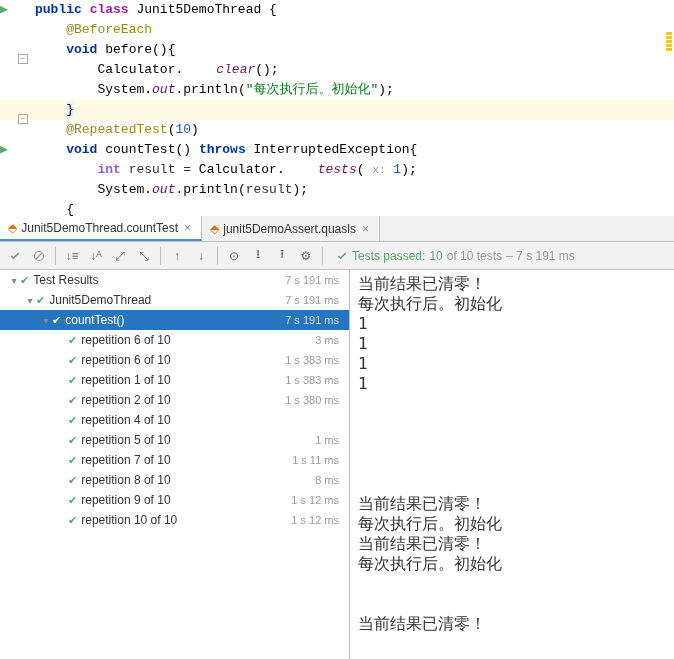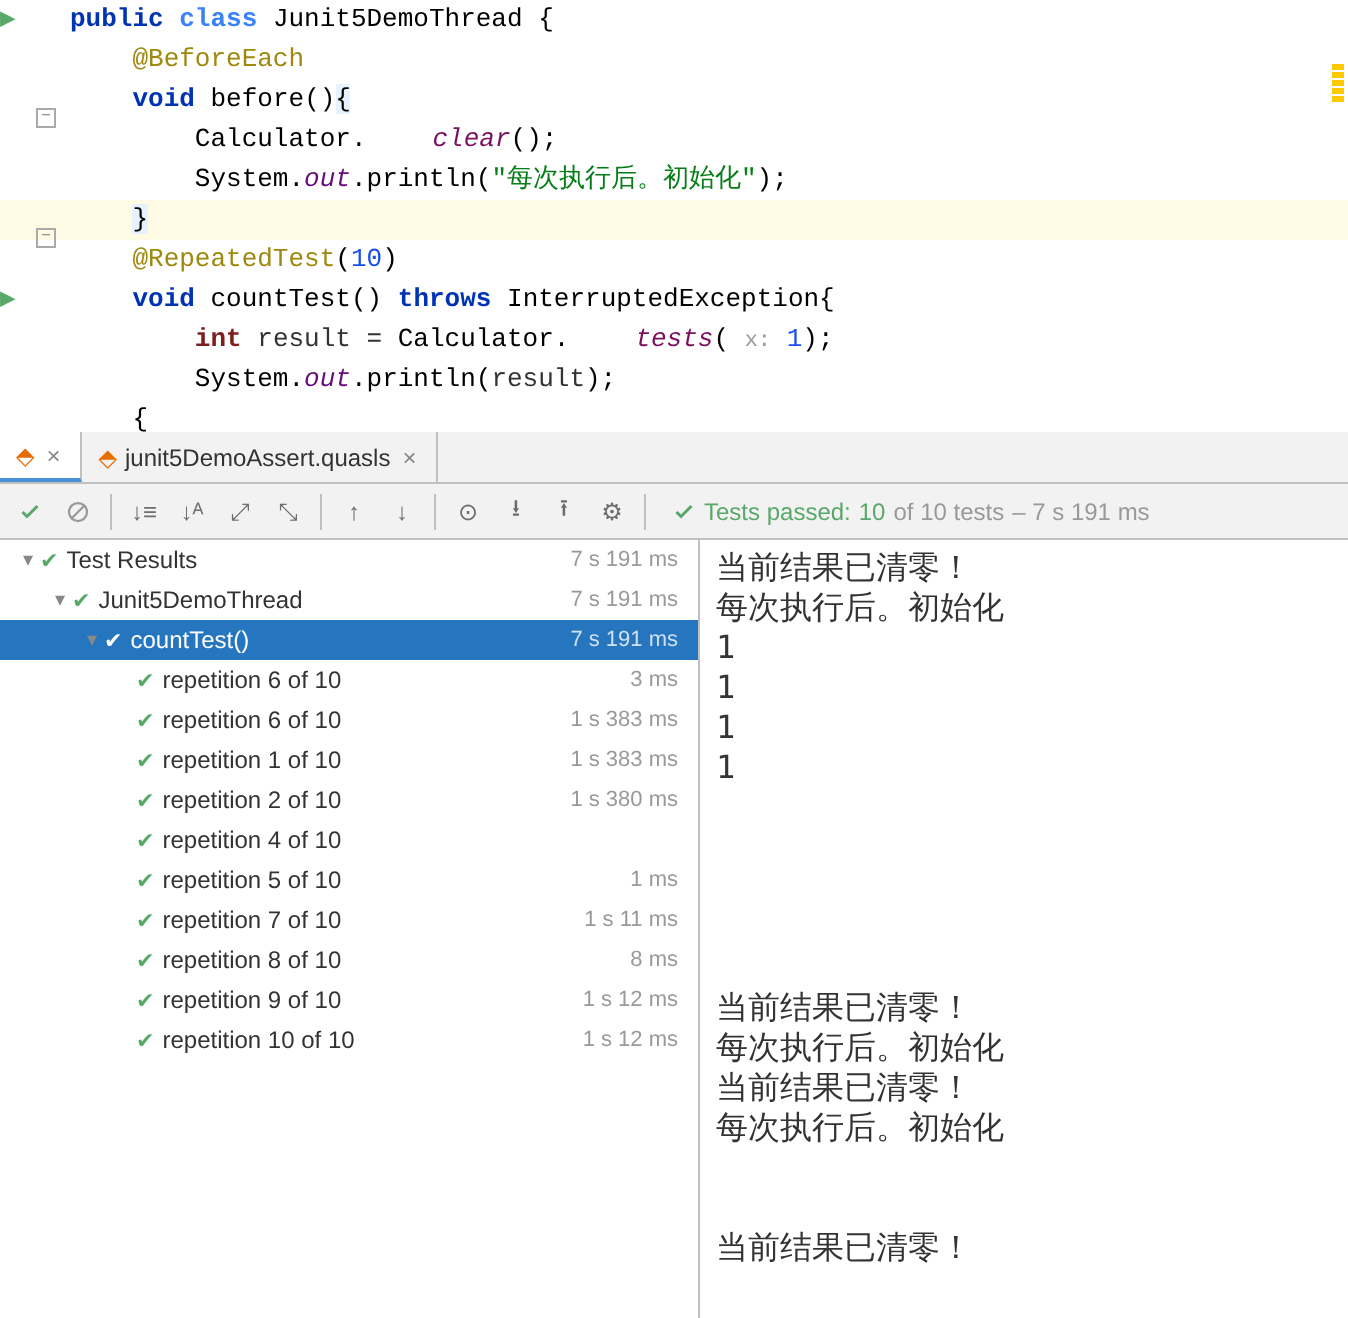--- a/index.html
+++ b/index.html
@@ -32,24 +32,24 @@
   position: relative;
 }
 .code-content {
   flex: 1;
   white-space: pre;
 }
 .highlight-line {
   background: #fffae3;
 }
 .kw-public { color: #0033b3; font-weight: bold; }
-.kw-class { color: #3b82f6; font-weight: bold; }
+.kw-class { color: #a21caf; font-weight: bold; }
 .kw-void { color: #0033b3; font-weight: bold; }
 .kw-throws { color: #0033b3; font-weight: bold; }
-.kw-int { color: #7f1d1d; font-weight: bold; }
+.kw-int { color: #8b5cf6; font-weight: bold; }
 .cls-name { color: #000; }
 .annotation { color: #9e880d; }
 .method { color: #000; }
 .static-field { color: #660e7a; font-style: italic; }
 .static-method { color: #7a1060; font-style: italic; margin-left: 33px; }
 .string { color: #067d17; }
 .number { color: #1750eb; }
 .param-hint { color: #999; font-size: 11px; }
 .punct { color: #000; }
 .right-stripe {
@@ -257,20 +257,21 @@
 
   <div class="code-line">
       <div class="gutter"></div>
       <div class="code-content">    <span class="punct">{</span></div>
     </div>
 </div>
 
 <div class="tabs-row">
   <div class="tab active">
     <span style="color:#e66e00">⬘</span>
+    <span>Junit5DemoThread.countTest</span>
     <span class="tab-close">×</span>
   </div>
   <div class="tab">
     <span style="color:#e66e00">⬘</span>
     <span>junit5DemoAssert.quasls</span>
     <span class="tab-close">×</span>
   </div>
 </div>
 
 <div class="toolbar-row">

